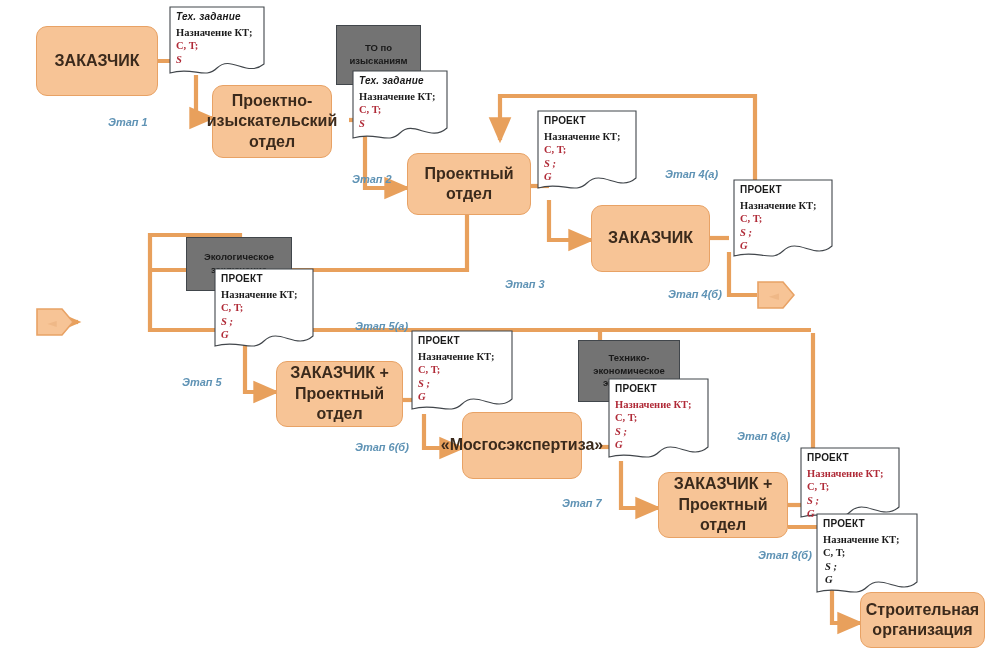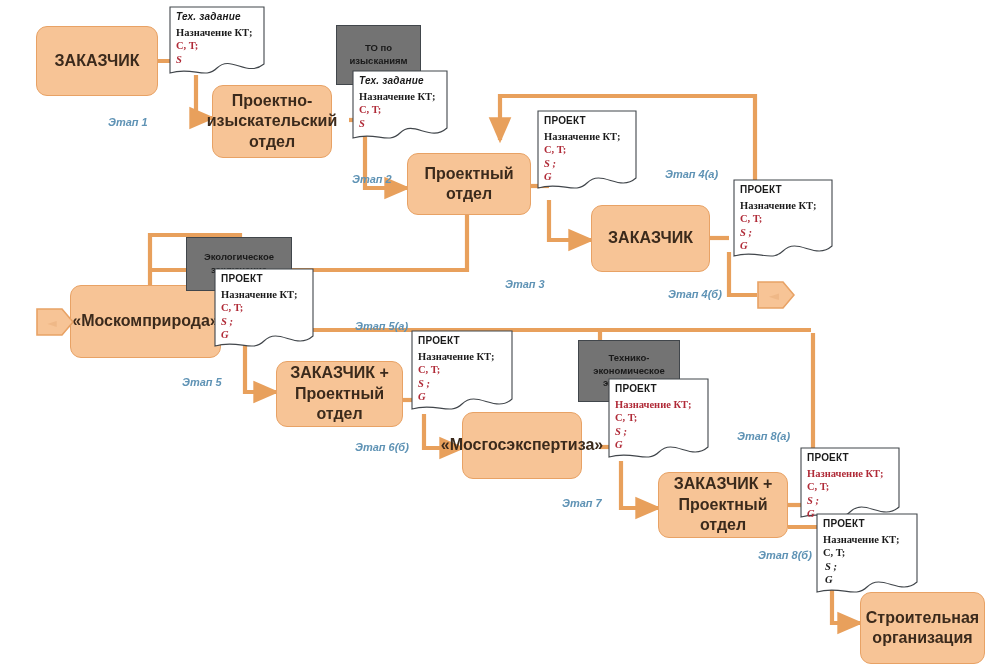--- a/index.html
+++ b/index.html
@@ -178,39 +178,36 @@
   </div>
 
   <div class="pbox" style="left:407px;top:153px;width:124px;height:62px;">
     <span>Проектный отдел</span>
   </div>
 
   <div class="pbox" style="left:591px;top:205px;width:119px;height:67px;">
     <span>ЗАКАЗЧИК</span>
   </div>
 
-  <div class="pbox" style="left:70px;top:285px;width:151px;height:73px;">
-    <span>«Москомприрода»</span>
-  </div>
 
   <div class="pbox" style="left:276px;top:361px;width:127px;height:66px;flex-direction:column;">
     <span>ЗАКАЗЧИК +</span>
     <span>Проектный отдел</span>
   </div>
 
   <div class="pbox" style="left:462px;top:412px;width:120px;height:67px;">
     <span>«Мосгосэкспертиза»</span>
   </div>
 
   <div class="pbox" style="left:658px;top:472px;width:130px;height:66px;flex-direction:column;">
     <span>ЗАКАЗЧИК +</span>
     <span>Проектный отдел</span>
   </div>
 
-  <div class="pbox" style="left:860px;top:592px;width:125px;height:72px;flex-direction:column;">
+  <div class="pbox" style="left:860px;top:592px;width:125px;height:56px;flex-direction:column;">
     <span>Строительная</span>
     <span>организация</span>
   </div>
 
   <div class="offpage" style="left:757px;top:279px;">
     <svg viewBox="0 0 38 32" width="38" height="32">
       <path d="M1,3 L26,3 L37,16 L26,29 L1,29 Z" fill="#F7C496" stroke="#E8A265" stroke-width="1.6"></path>
       <text x="17" y="21" font-size="13" fill="#EFB887" text-anchor="middle" font-family="DejaVu Sans, sans-serif">◄</text>
     </svg>
   </div>

